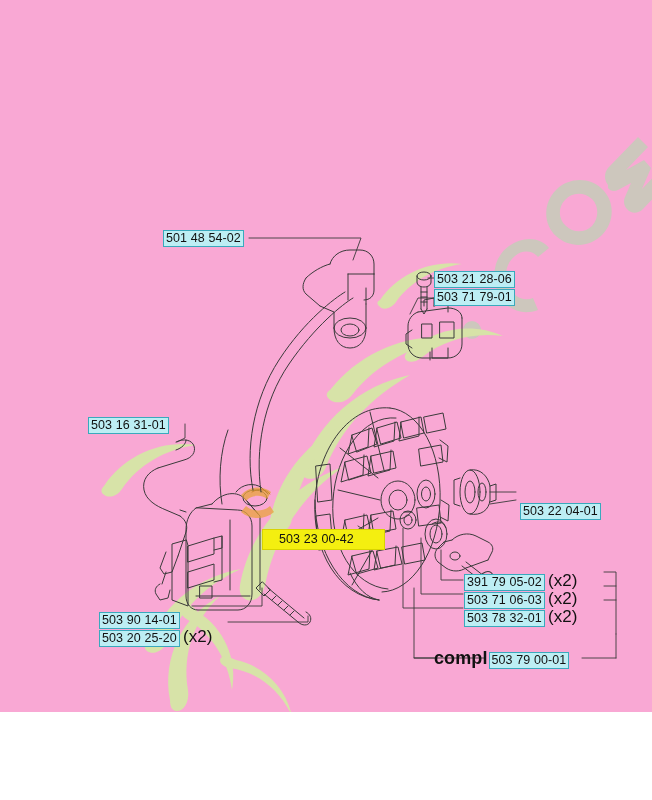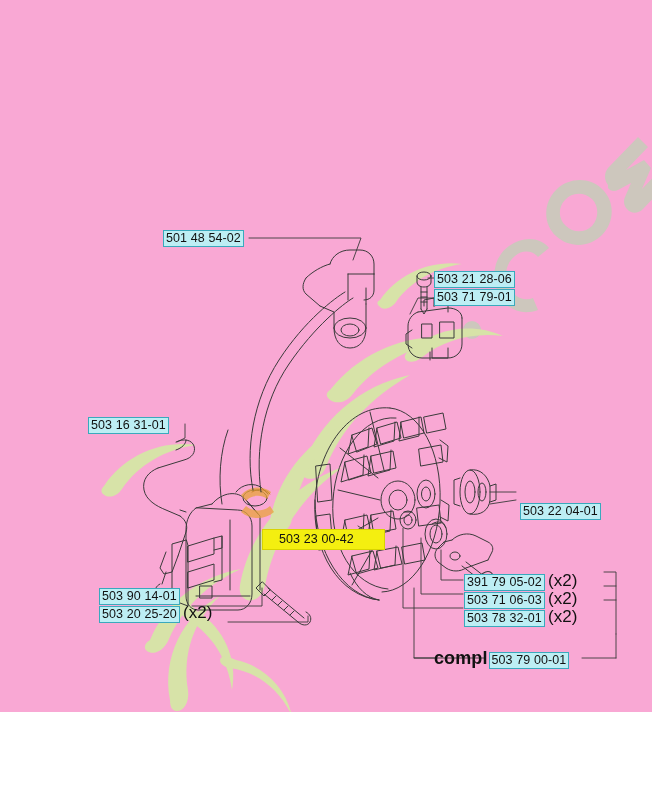--- a/index.html
+++ b/index.html
@@ -334,21 +334,21 @@
   </div>
 
   <div class="label" style="left:88px; top:417px;">
     <span class="code">503 16 31-01</span>
   </div>
 
   <div class="label" style="left:262px; top:529px;">
     <span class="code hl-yellow">503 23 00-42</span>
   </div>
 
-  <div class="label stack" style="left:99px; top:588px;">
+  <div class="label stack" style="left:99px; top:612px;">
     <div>
       <span class="code">503 90 14-01</span>
     </div>
     <div>
       <span class="code">503 20 25-20</span><span class="mult">(x2)</span>
     </div>
   </div>
 
   <div class="label" style="left:520px; top:485px;margin-top:18px;">
     <span class="code">503 22 04-01</span>

